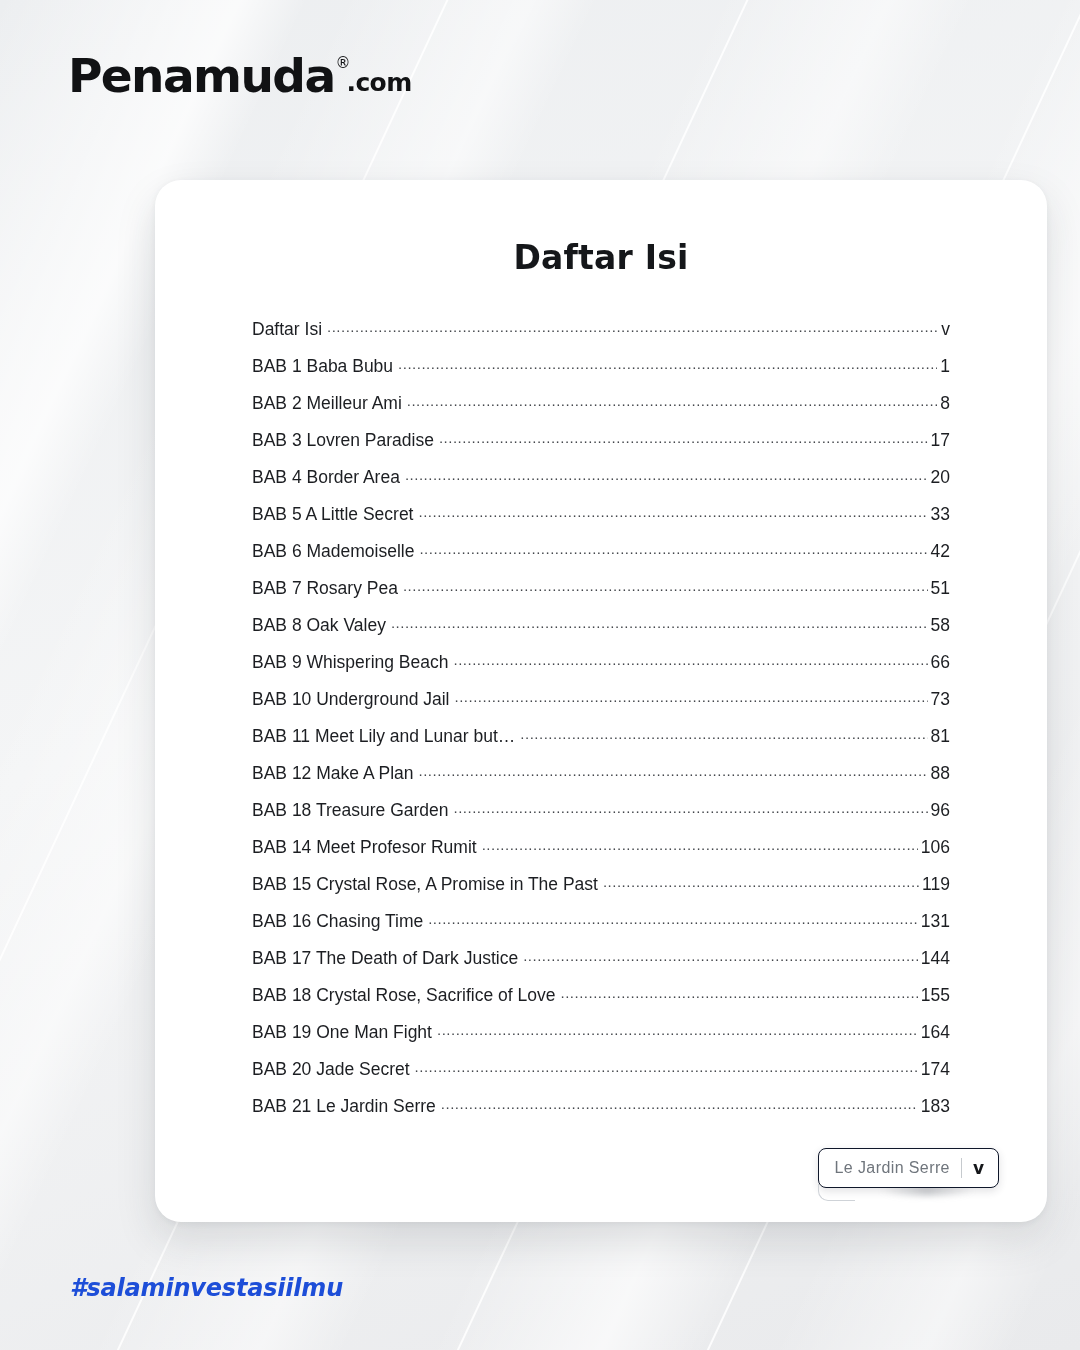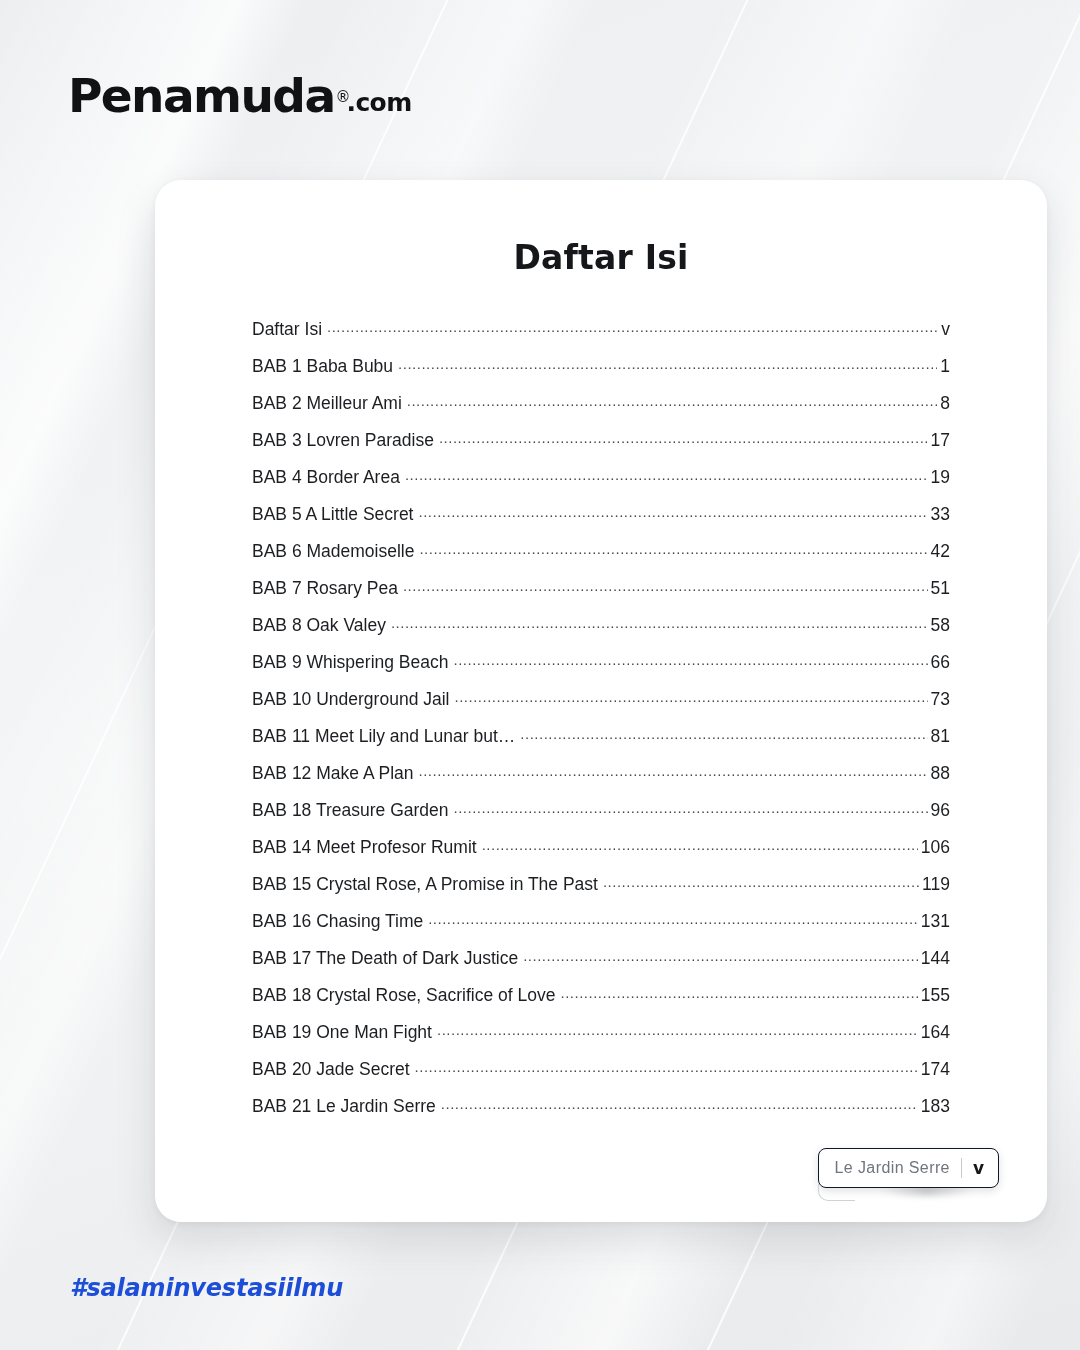--- a/index.html
+++ b/index.html
@@ -33,23 +33,23 @@
     top: -400px;
     background: rgba(255,255,255,0.85);
     transform: rotate(25deg);
     pointer-events: none;
   }
 
   
   .logo {
     position: absolute;
     left: 68px;
-    top: 72px;
+    top: 52px;
     display: flex;
-    align-items: center;
+    align-items: flex-start;
     z-index: 5;
   }
   .logo-main {
     font-family: "DejaVu Sans", sans-serif;
     font-weight: bold;
     font-size: 47px;
     letter-spacing: -1.6px;
     color: #111214;
     line-height: 1;
   }
@@ -232,21 +232,21 @@
 
     <div class="toc-row">
       <span class="toc-label">BAB 3 Lovren Paradise</span>
       <span class="toc-dots">......................................................................................................................................................</span>
       <span class="toc-page">17</span>
     </div>
 
     <div class="toc-row">
       <span class="toc-label">BAB 4 Border Area</span>
       <span class="toc-dots">......................................................................................................................................................</span>
-      <span class="toc-page">19</span>
+      <span class="toc-page">20</span>
     </div>
 
     <div class="toc-row">
       <span class="toc-label">BAB 5 A Little Secret</span>
       <span class="toc-dots">......................................................................................................................................................</span>
       <span class="toc-page">33</span>
     </div>
 
     <div class="toc-row">
       <span class="toc-label">BAB 6 Mademoiselle</span>

